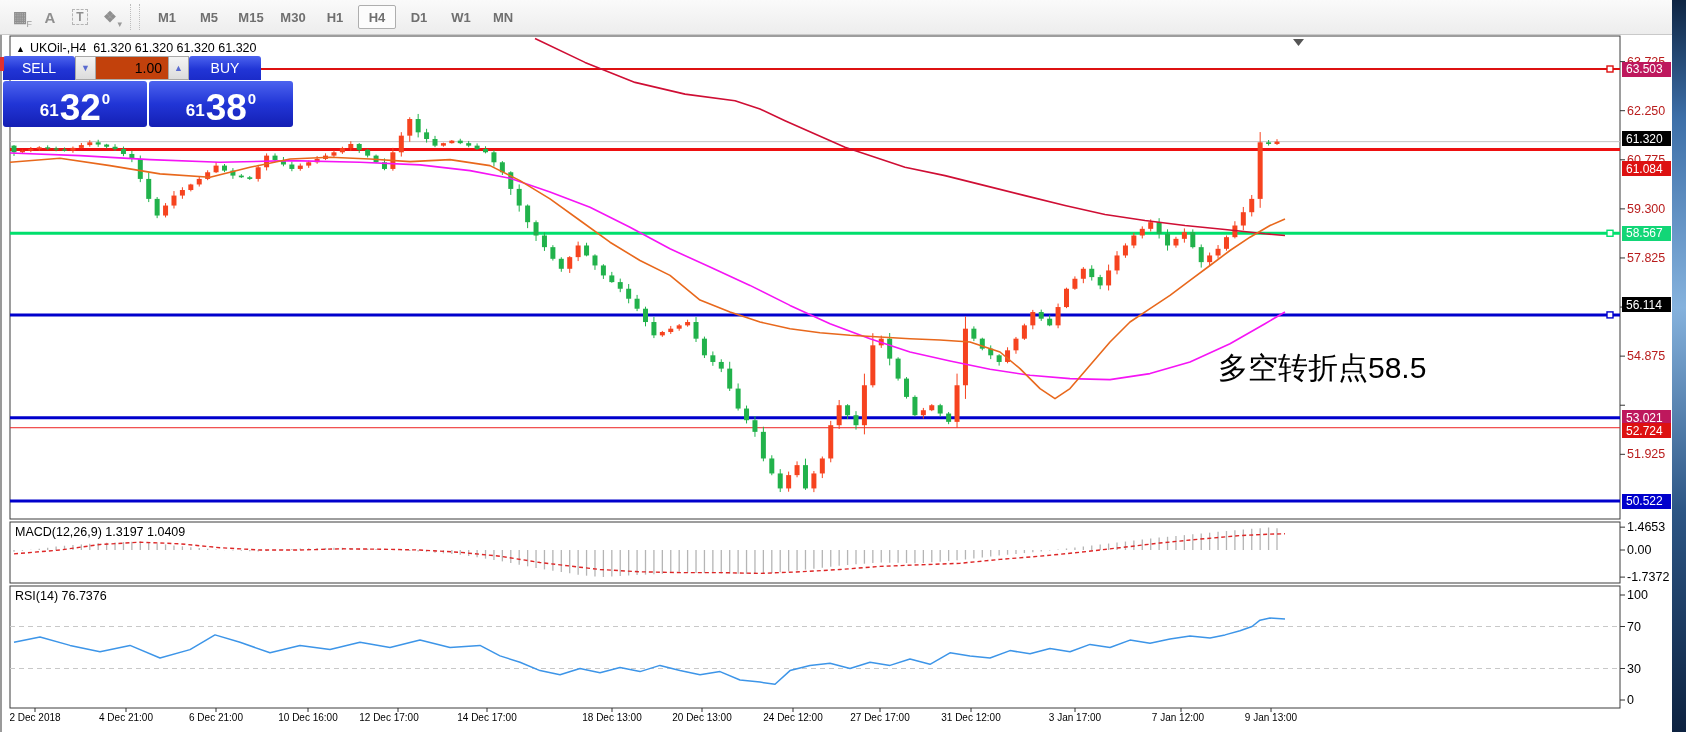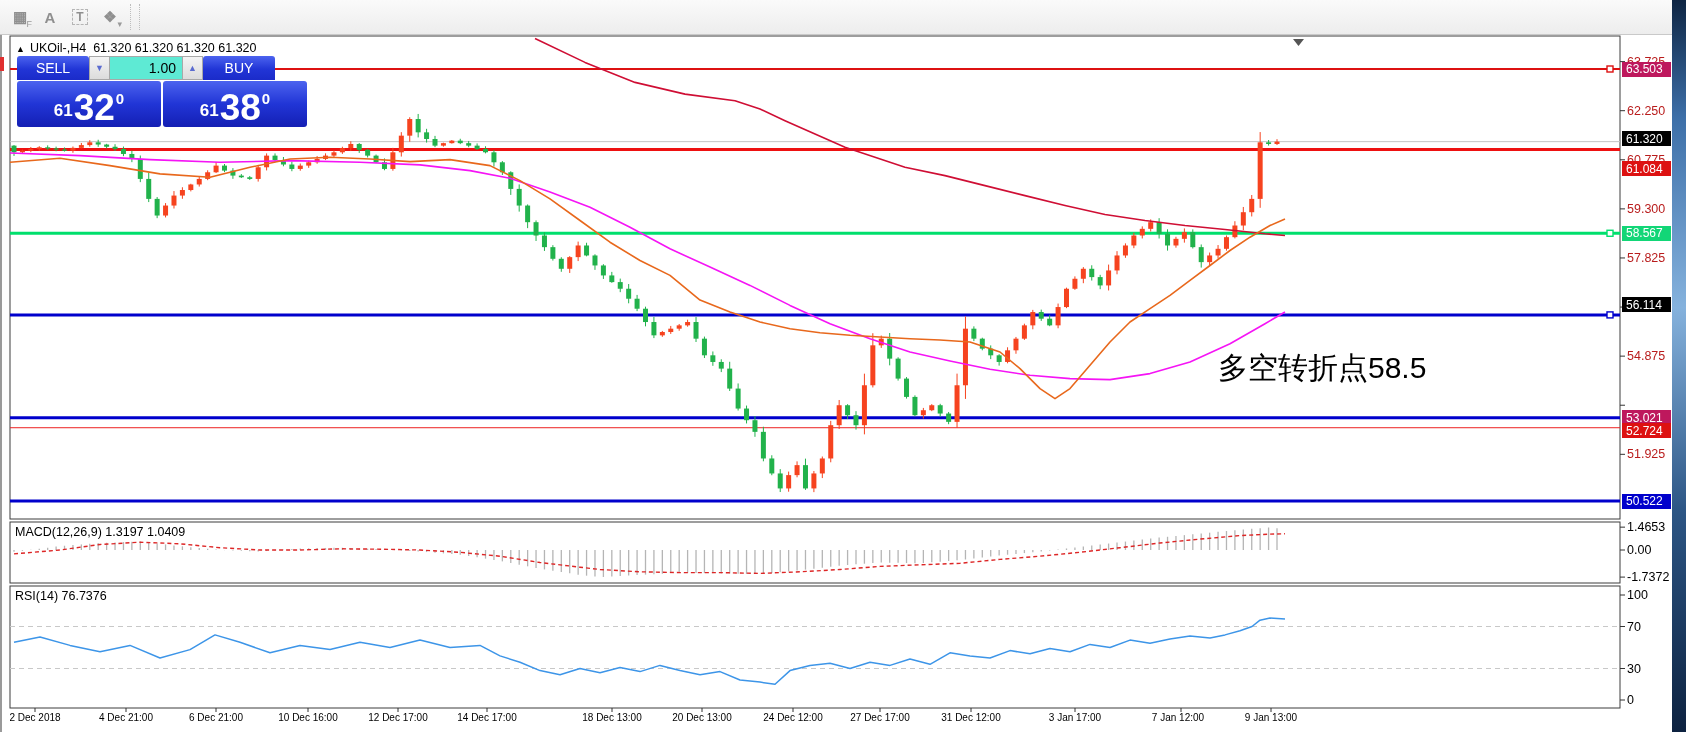--- a/index.html
+++ b/index.html
@@ -14,27 +14,27 @@
   .tbicon .badge{font-size:9px;position:absolute;right:2px;bottom:1px;color:#9a9a9a;font-weight:normal}
   .tbicon.boxed span.g{border:1px dashed #b5b5b5;padding:0 3px;font-size:12px}
   .tb-sep{width:8px;height:26px;margin:0 6px 0 4px;border-left:1px dotted #bdbdbd;border-right:1px dotted #bdbdbd}
   .tf-btn{min-width:26px;height:22px;padding:0 5px;display:flex;align-items:center;justify-content:center;
           color:#6f6f6f;font-size:13px;font-weight:bold;margin:0 2px;border:1px solid transparent;cursor:pointer}
   .tf-btn.active{background:#fcfcfc;border:1px solid #aeaeae;border-radius:2px}
   
   #chart-header{position:absolute;left:16px;top:41px;z-index:5;font-size:12.5px;color:#000;white-space:nowrap}
   #chart-header .tri{font-size:9px;margin-right:5px}
   
-  #trade-panel{position:absolute;left:17px;top:56px;width:290px;z-index:6}
+  #trade-panel{position:absolute;left:3px;top:56px;width:290px;z-index:6}
   #tp-row1{display:flex;height:24px}
   .tp-tab{width:72px;display:flex;align-items:center;justify-content:center;color:#fff;font-size:14px;
           background:linear-gradient(#4c63ef,#2135d6 55%,#1b2bc9);border-radius:3px 3px 0 0;cursor:pointer}
   .tp-spin{width:21px;display:flex;align-items:center;justify-content:center;font-size:9px;color:#5a6bd0;
            background:linear-gradient(#f4f4f4,#dcdcdc);border:1px solid #a8a8a8;box-sizing:border-box;cursor:pointer}
-  #tp-vol{width:72px;border:1px solid #a8a8a8;border-left:none;border-right:none;background:#5eead4;color:#000;
+  #tp-vol{width:72px;border:1px solid #a8a8a8;border-left:none;border-right:none;background:#c2410c;color:#000;
           font-size:14px;text-align:right;padding:8px 6px;box-sizing:border-box;outline:none}
   #tp-row2{display:flex;height:46px;margin-top:1px}
   .tp-price{flex:1;display:flex;align-items:flex-end;justify-content:center;color:#fff;cursor:pointer;
             background:linear-gradient(#4c63ef,#2135d6 50%,#141fb4);border-radius:3px;padding-bottom:2px}
   .tp-price+.tp-price{margin-left:2px}
   .tp-small{font-size:17px;font-weight:bold;margin:0 1px 4px 0}
   .tp-big{font-size:37px;font-weight:bold;line-height:.88}
   .tp-sup{font-size:15px;font-weight:bold;margin:0 0 18px 1px}
   
   #svgwrap{position:absolute;left:0;top:0;width:1686px;height:732px;z-index:1}
@@ -573,20 +573,31 @@
       </span>
       <span class="tbicon boxed">
         <span class="g">T</span>
       </span>
       <span class="tbicon">
         <span class="g">❖</span>
         <span class="badge">▾</span>
       </span>
     </span>
   <span class="tb-sep"></span>
+  <span id="tf-slot" style="display:flex">
+      <div class="tf-btn">M1</div>
+      <div class="tf-btn">M5</div>
+      <div class="tf-btn">M15</div>
+      <div class="tf-btn">M30</div>
+      <div class="tf-btn">H1</div>
+      <div class="tf-btn active">H4</div>
+      <div class="tf-btn">D1</div>
+      <div class="tf-btn">W1</div>
+      <div class="tf-btn">MN</div>
+    </span>
 </div>
 
 <div id="chart-header">
   <span class="tri">▲</span><span>UKOil-,H4</span>&nbsp;&nbsp;<span>61.320 61.320 61.320 61.320</span>
 </div>
 
 <div id="trade-panel">
   <div id="tp-row1">
     <div class="tp-tab">SELL</div>
     <div class="tp-spin">▼</div>
@@ -627,21 +638,21 @@
     <div class="ind-tick" style="top: 550px;">0.00</div>
     <div class="ind-tick" style="top: 577.1px;">-1.7372</div>
     <div class="ind-tick" style="top: 595px;">100</div>
     <div class="ind-tick" style="top: 626.5px;">70</div>
     <div class="ind-tick" style="top: 668.5px;">30</div>
     <div class="ind-tick" style="top: 700px;">0</div>
     <div class="time-label" style="left: 35px;">2 Dec 2018</div>
     <div class="time-label" style="left: 126px;">4 Dec 21:00</div>
     <div class="time-label" style="left: 216px;">6 Dec 21:00</div>
     <div class="time-label" style="left: 308px;">10 Dec 16:00</div>
-    <div class="time-label" style="left: 398px;">12 Dec 17:00</div>
+    <div class="time-label" style="left: 389px;">12 Dec 17:00</div>
     <div class="time-label" style="left: 487px;">14 Dec 17:00</div>
     <div class="time-label" style="left: 612px;">18 Dec 13:00</div>
     <div class="time-label" style="left: 702px;">20 Dec 13:00</div>
     <div class="time-label" style="left: 793px;">24 Dec 12:00</div>
     <div class="time-label" style="left: 880px;">27 Dec 17:00</div>
     <div class="time-label" style="left: 971px;">31 Dec 12:00</div>
     <div class="time-label" style="left: 1075px;">3 Jan 17:00</div>
     <div class="time-label" style="left: 1178px;">7 Jan 12:00</div>
     <div class="time-label" style="left: 1271px;">9 Jan 13:00</div>
     <div class="price-box" style="top: 61.5px; background: #be185d;">63.503</div>

